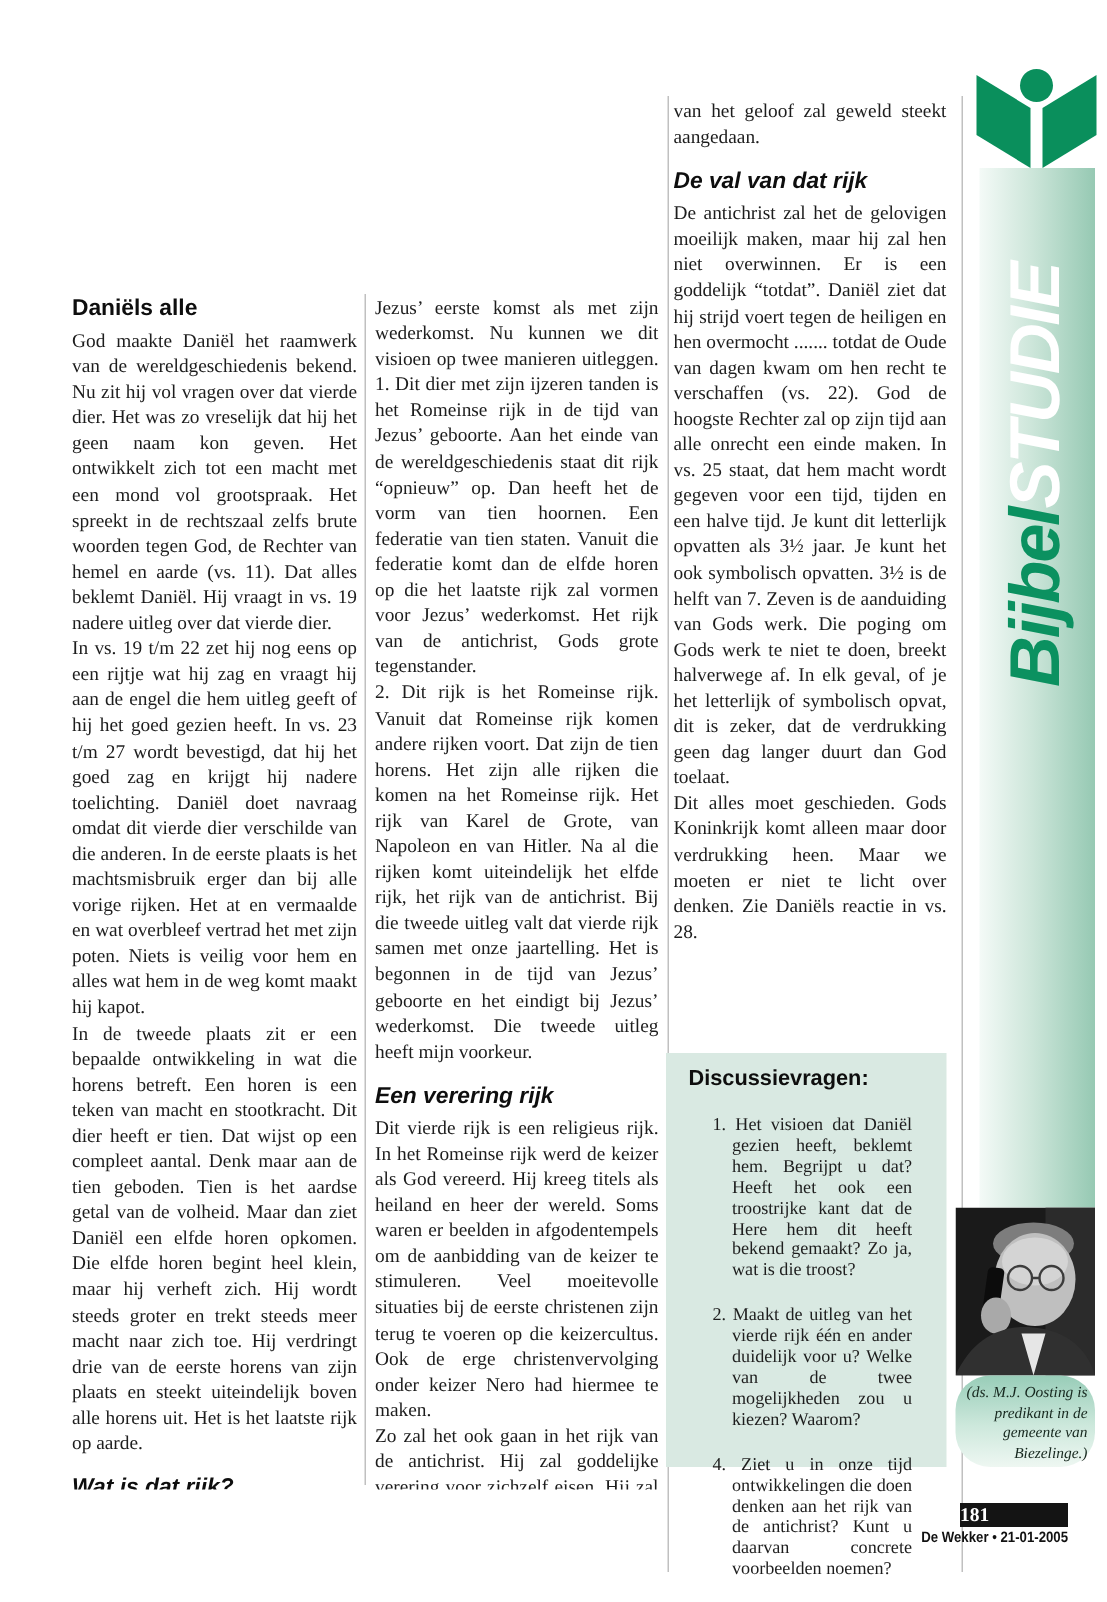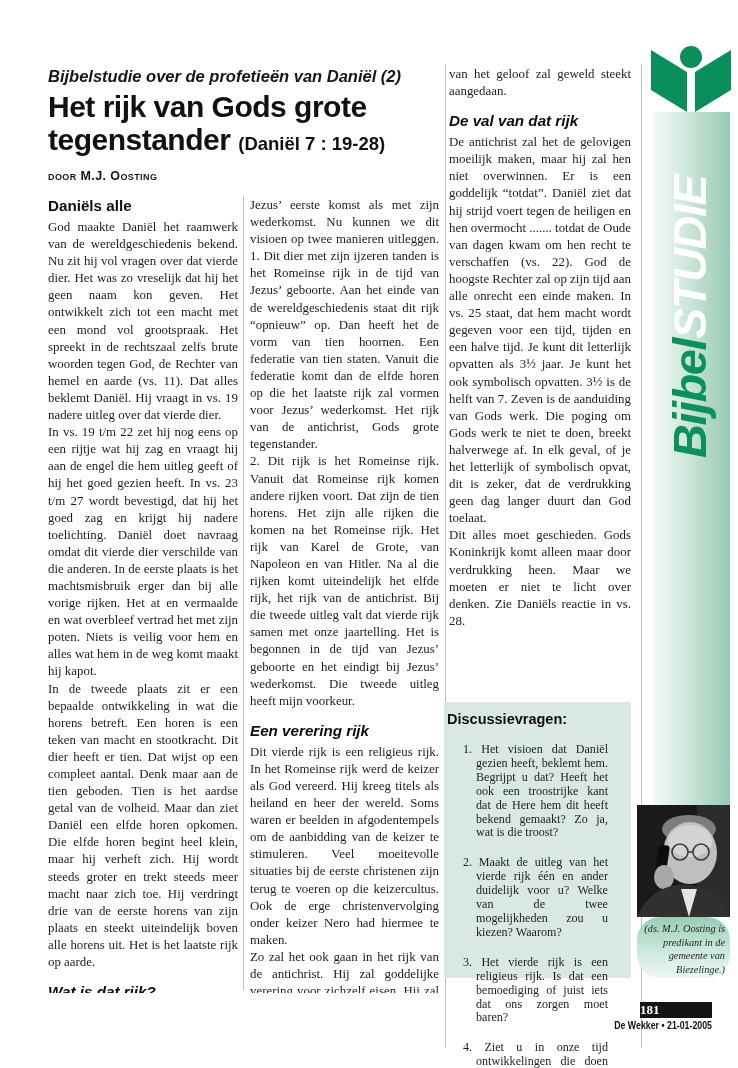--- a/index.html
+++ b/index.html
@@ -27,21 +27,21 @@
   .col-2{left:250px;top:197px;width:189px;height:796px;}
   .col-3{left:449px;top:66px;width:182px;height:634px;}
 
   .rule{position:absolute;width:1px;background:#c0c0c0;}
   .rule-1{left:243px;top:196px;height:794px;}
   .rule-2{left:445px;top:64px;height:984px;}
   .rule-3{left:641px;top:64px;height:984px;}
 
   
   .disc-box{position:absolute;left:444px;top:702px;width:187px;height:276px;
-            background:#d9e9e2;box-sizing:border-box;padding:9px 7px 0 3px;}
+            background:#d9e9e2;box-sizing:border-box;padding:9px 7px 0 15px;}
   .disc-title{font-family:"Liberation Sans",sans-serif;font-weight:bold;font-size:14.5px;
               color:#0e0e0e;margin:0 0 4px 0;}
   .disc-item{font-size:12.1px;line-height:13.9px;text-align:justify;margin:16px;
              padding-left:13px;text-indent:-13px;color:#1d1d1d;}
 
   
   .brand-bar{position:absolute;left:653px;top:112px;width:77px;height:693px;
              background:linear-gradient(90deg,#f4faf7 0%,#cde6da 45%,#96c9b3 100%);}
   .book-logo{position:absolute;left:650px;top:44px;width:82px;height:72px;}
   .brand-rot{position:absolute;left:653px;top:458px;width:348px;height:74px;
@@ -64,29 +64,20 @@
               line-height:16px;text-align:left;box-sizing:border-box;padding-right:6px;}
   .issue{position:absolute;left:600px;top:1020px;width:112px;text-align:right;
          font-family:"Liberation Sans",sans-serif;font-weight:bold;font-size:10px;color:#111;
          transform:scaleX(0.88);transform-origin:100% 50%;white-space:nowrap;}
 </style>
 </head>
 <body>
 
 <div class="page">
 
-  <div class="header">
-    <div class="kicker">Bijbelstudie over de profetieën van Daniël (2)</div>
-    <div class="title">
-      <span>Het rijk van Gods grote</span><br>
-      <span>tegenstander</span>
-      <span class="ref">(Daniël 7 : 19-28)</span>
-    </div>
-    <div class="byline">door M.J. Oosting</div>
-  </div>
 
   <div class="rule rule-1"></div>
   <div class="rule rule-2"></div>
   <div class="rule rule-3"></div>
 
   <div class="col col-1">
     <h3>Daniëls alle</h3>
     <p>God maakte Daniël het raamwerk van de wereldgeschiedenis bekend. Nu zit hij vol vragen over dat vierde dier. Het was zo vreselijk dat hij het geen naam kon geven. Het ontwikkelt zich tot een macht met een mond vol grootspraak. Het spreekt in de rechtszaal zelfs brute woorden tegen God, de Rechter van hemel en aarde (vs. 11). Dat alles beklemt Daniël. Hij vraagt in vs. 19 nadere uitleg over dat vierde dier.</p>
     <p>In vs. 19 t/m 22 zet hij nog eens op een rijtje wat hij zag en vraagt hij aan de engel die hem uitleg geeft of hij het goed gezien heeft. In vs. 23 t/m 27 wordt bevestigd, dat hij het goed zag en krijgt hij nadere toelichting. Daniël doet navraag omdat dit vierde dier verschilde van die anderen. In de eerste plaats is het machtsmisbruik erger dan bij alle vorige rijken. Het at en vermaalde en wat overbleef vertrad het met zijn poten. Niets is veilig voor hem en alles wat hem in de weg komt maakt hij kapot.</p>
     <p>In de tweede plaats zit er een bepaalde ontwikkeling in wat die horens betreft. Een horen is een teken van macht en stootkracht. Dit dier heeft er tien. Dat wijst op een compleet aantal. Denk maar aan de tien geboden. Tien is het aardse getal van de volheid. Maar dan ziet Daniël een elfde horen opkomen. Die elfde horen begint heel klein, maar hij verheft zich. Hij wordt steeds groter en trekt steeds meer macht naar zich toe. Hij verdringt drie van de eerste horens van zijn plaats en steekt uiteindelijk boven alle horens uit. Het is het laatste rijk op aarde.</p>
@@ -107,21 +98,20 @@
     <h3 class="sub">De val van dat rijk</h3>
     <p>De antichrist zal het de gelovigen moeilijk maken, maar hij zal hen niet overwinnen. Er is een goddelijk “totdat”. Daniël ziet dat hij strijd voert tegen de heiligen en hen overmocht ....... totdat de Oude van dagen kwam om hen recht te verschaffen (vs. 22). God de hoogste Rechter zal op zijn tijd aan alle onrecht een einde maken. In vs. 25 staat, dat hem macht wordt gegeven voor een tijd, tijden en een halve tijd. Je kunt dit letterlijk opvatten als 3½ jaar. Je kunt het ook symbolisch opvatten. 3½ is de helft van 7. Zeven is de aanduiding van Gods werk. Die poging om Gods werk te niet te doen, breekt halverwege af. In elk geval, of je het letterlijk of symbolisch opvat, dit is zeker, dat de verdrukking geen dag langer duurt dan God toelaat.</p>
     <p>Dit alles moet geschieden. Gods Koninkrijk komt alleen maar door verdrukking heen. Maar we moeten er niet te licht over denken. Zie Daniëls reactie in vs. 28.</p>
 
   </div>
 
   <div class="disc-box">
     <div class="disc-title">Discussievragen:</div>
     <p class="disc-item">1. Het visioen dat Daniël gezien heeft, beklemt hem. Begrijpt u dat? Heeft het ook een troostrijke kant dat de Here hem dit heeft bekend gemaakt? Zo ja, wat is die troost?</p>
     <p class="disc-item">2. Maakt de uitleg van het vierde rijk één en ander duidelijk voor u? Welke van de twee mogelijkheden zou u kiezen? Waarom?</p>
-    <p class="disc-item">3. Het vierde rijk is een religieus rijk. Is dat een bemoediging of juist iets dat ons zorgen moet baren?</p>
     <p class="disc-item">4. Ziet u in onze tijd ontwikkelingen die doen denken aan het rijk van de antichrist? Kunt u daarvan concrete voorbeelden noemen?</p>
     <p class="disc-item">5. Heeft vs. 27 te maken met wat wij lezen in Matth. 26: 64 en Openb. 3: 21? Welke troost put u eruit?</p>
   </div>
 
   <div class="brand-bar"></div>
   <div class="brand-rot"><span class="brand-bijbel">Bijbel</span><span class="brand-studie">STUDIE</span></div>
 
   <svg class="book-logo" viewBox="0 0 82 72" xmlns="http://www.w3.org/2000/svg">
     <polygon points="1,6 37,28 37,68 1,46" fill="#0a8f5c"></polygon>
     <polygon points="81,6 45,28 45,68 81,46" fill="#0a8f5c"></polygon>

